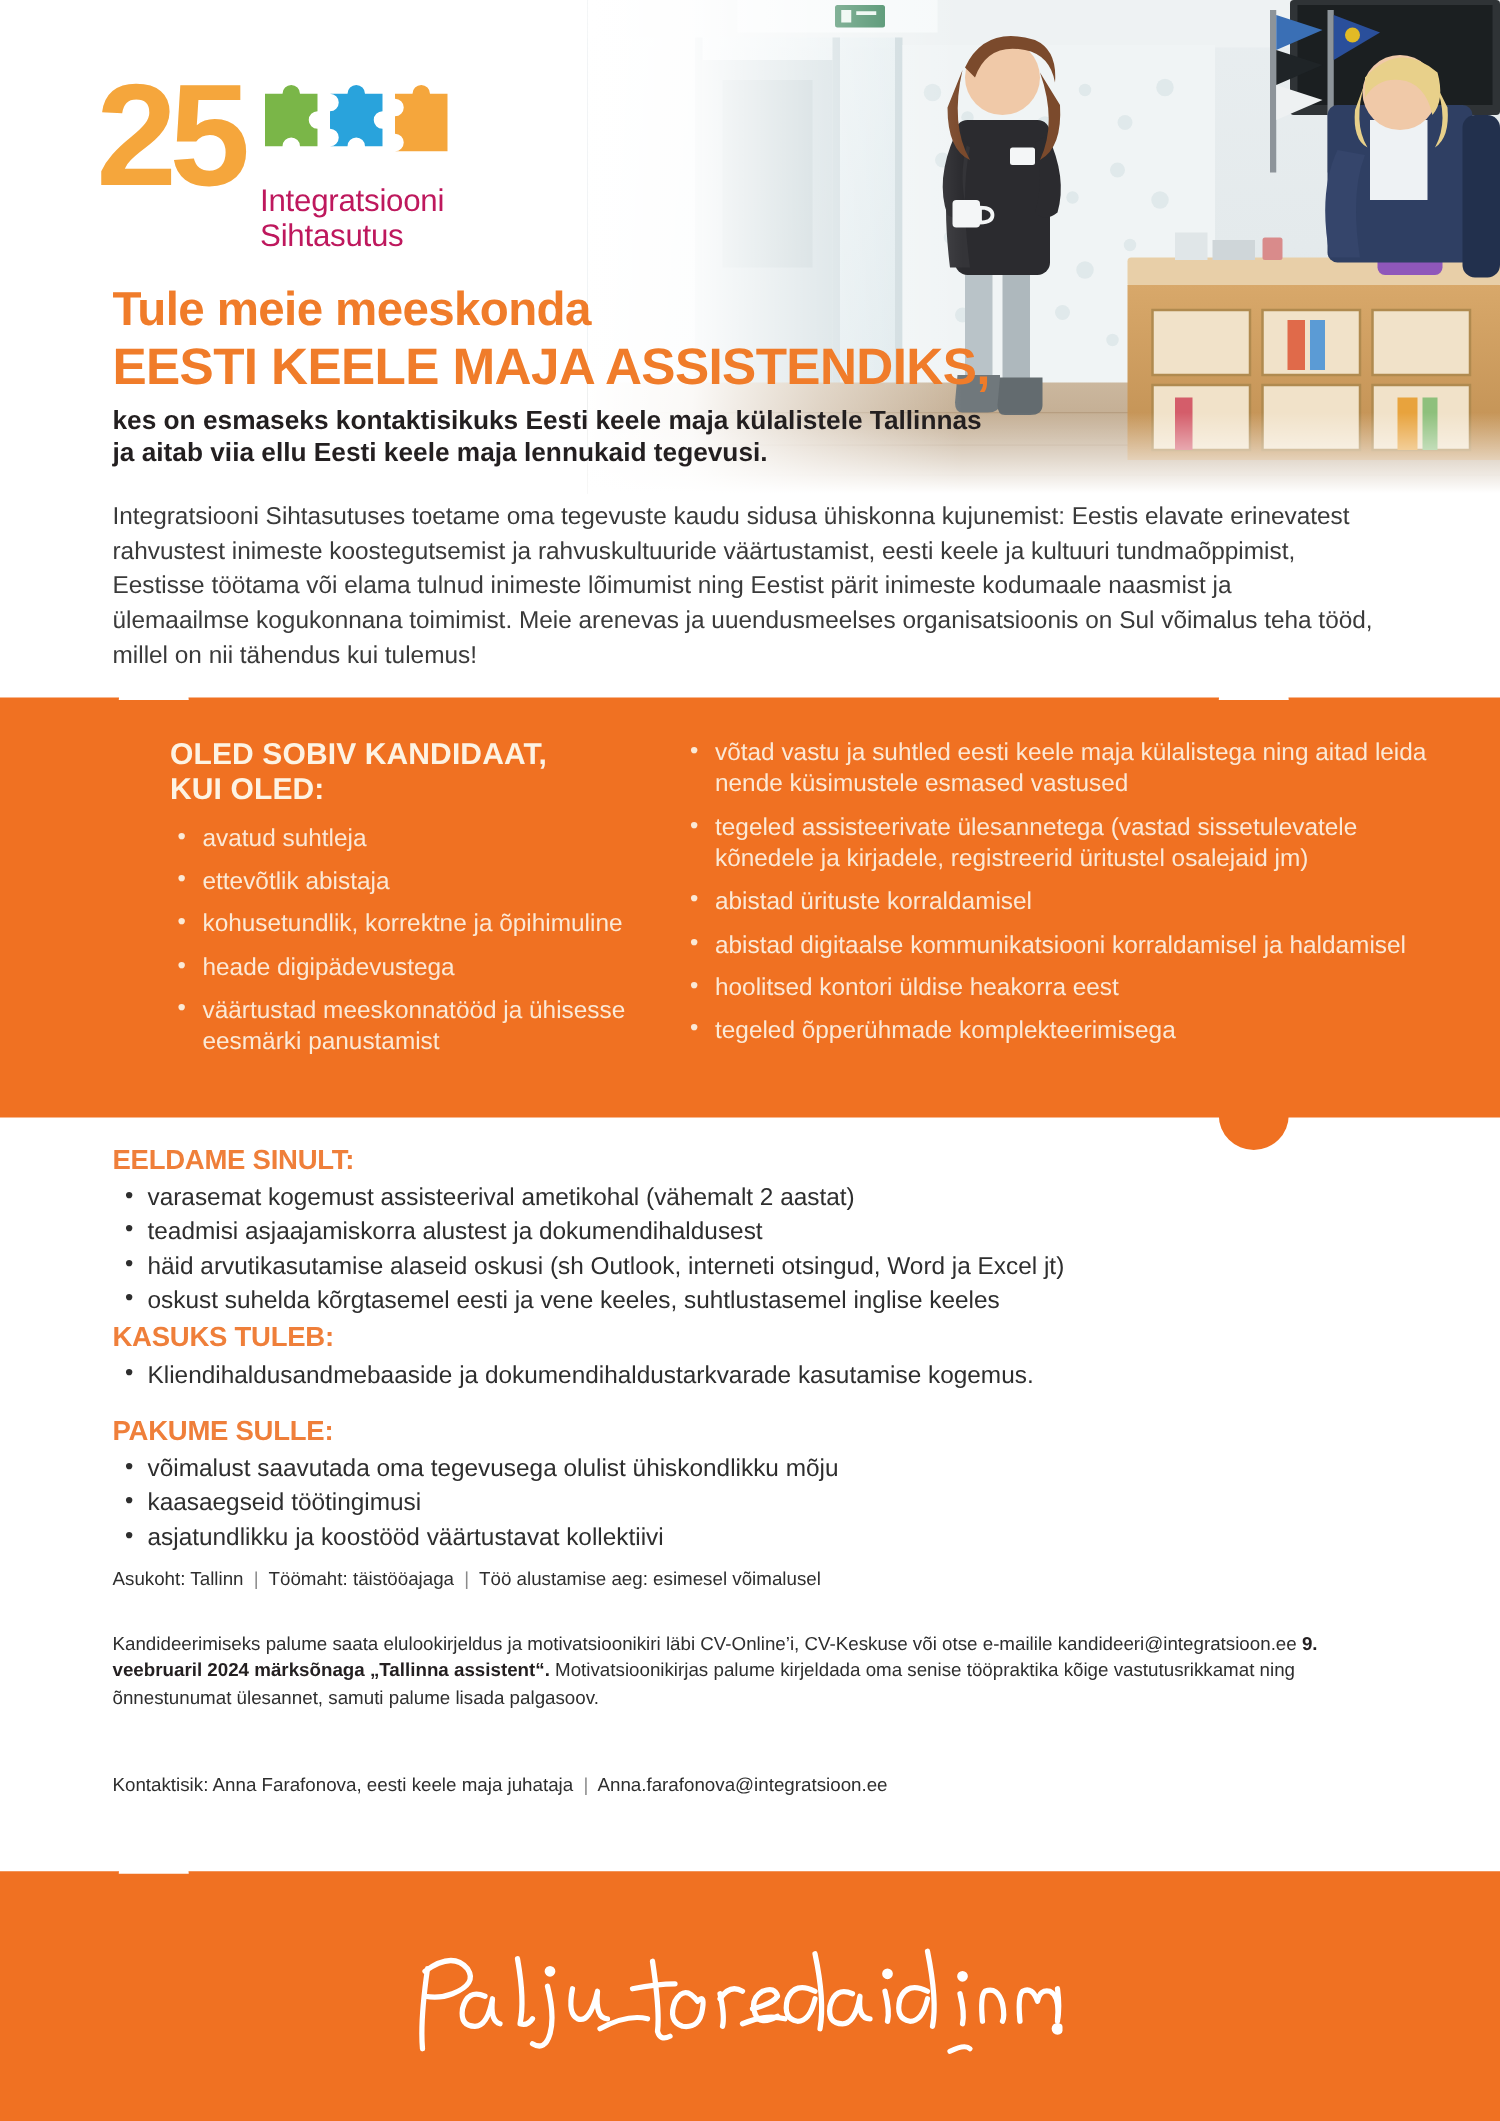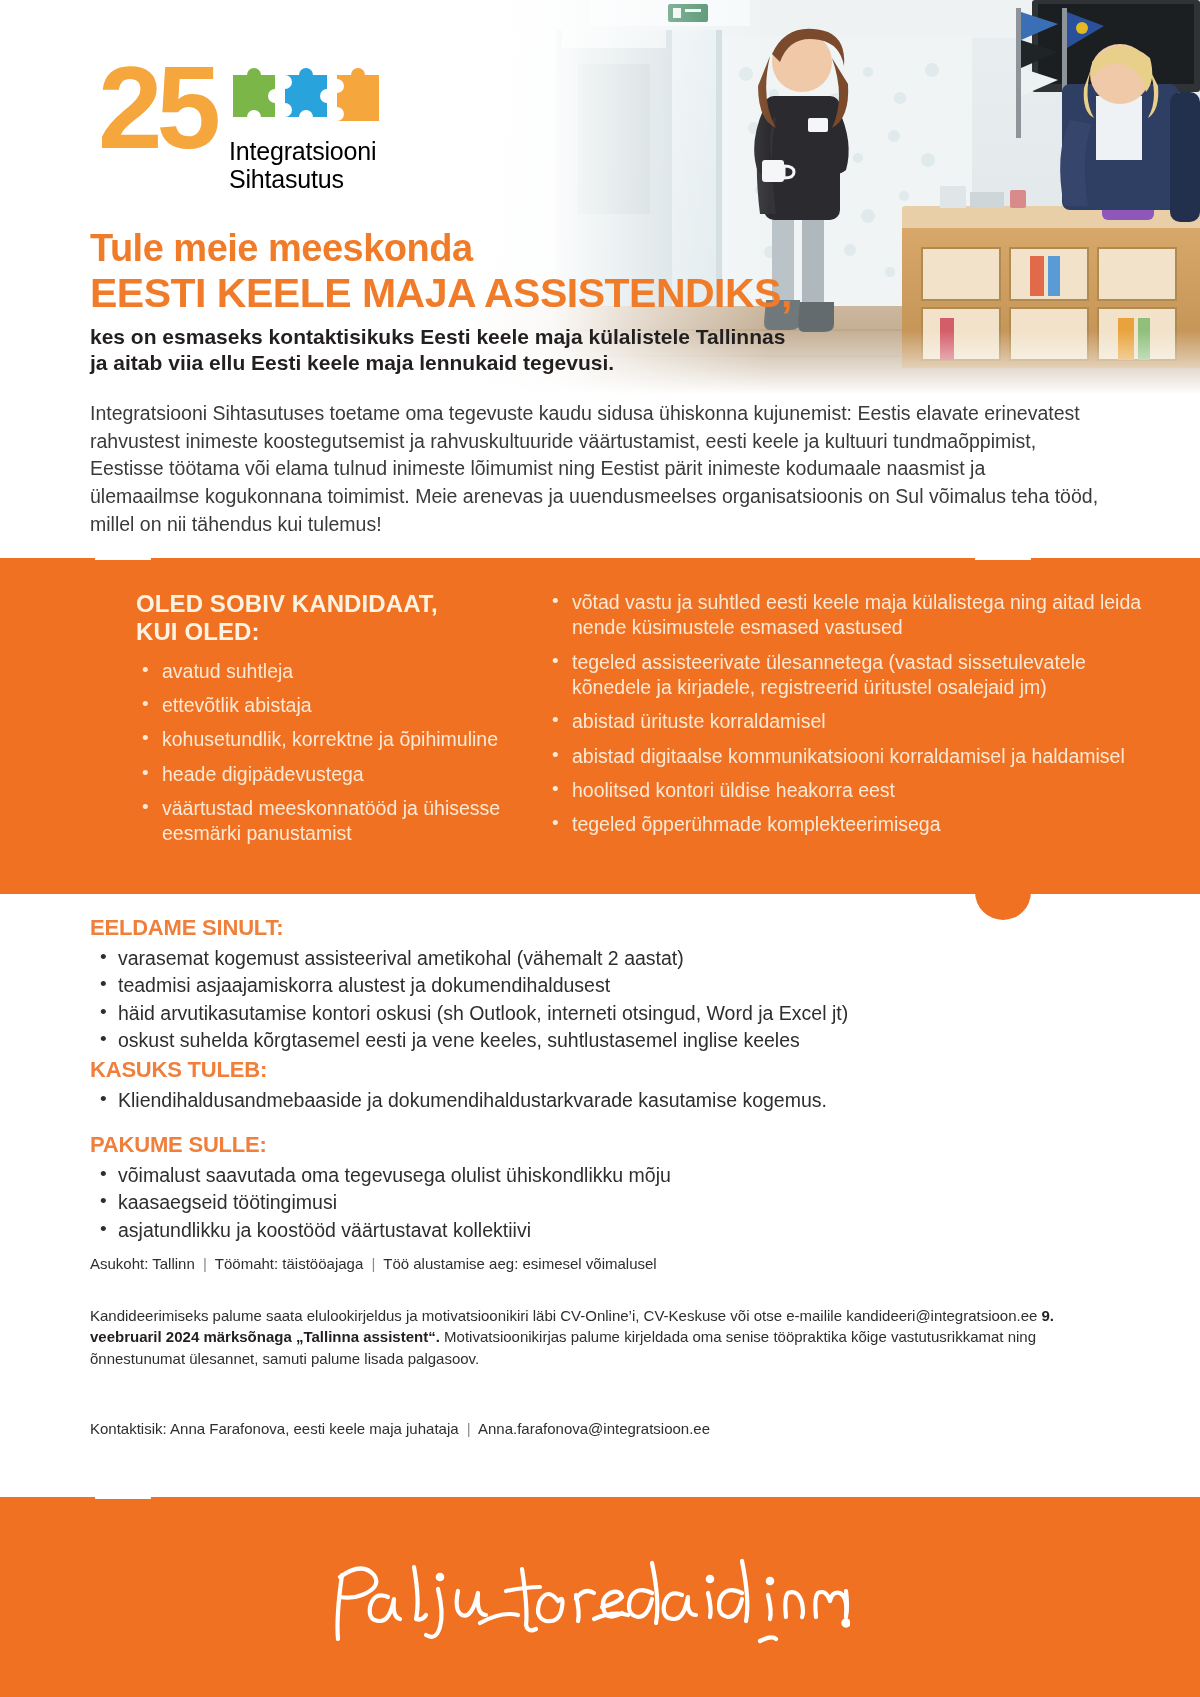--- a/index.html
+++ b/index.html
@@ -27,25 +27,25 @@
     background:linear-gradient(to right, #ffffff 0%, rgba(255,255,255,0.92) 28%, rgba(255,255,255,0.45) 62%, rgba(255,255,255,0) 100%);
     pointer-events:none;
   }
   .photo-fade-bottom {
     position:absolute; left:470px; top:330px; width:730px; height:70px;
     background:linear-gradient(to bottom, rgba(255,255,255,0) 0%, #ffffff 92%);
     pointer-events:none;
   }
 
   
-  .logo { position:absolute; left:98px; top:55px; display:flex; align-items:flex-start; }
+  .logo { position:absolute; left:77px; top:55px; display:flex; align-items:flex-start; }
   .logo-25 { font-size:116px; line-height:0.92; font-weight:bold; color:#f5a63c; letter-spacing:-6px; font-family:"Liberation Sans", sans-serif; }
   .logo-right { margin-left:14px; padding-top:8px; }
   .puzzle { display:block; }
-  .logo-name { font-size:25px; line-height:1.12; color:#000000; margin-top:12px; letter-spacing:-0.2px; }
+  .logo-name { font-size:25px; line-height:1.12; color:#be185d; margin-top:22px; letter-spacing:-0.2px; }
 
   
   .headline { position:absolute; left:90px; top:228px; width:760px; }
   .h-line1 { font-size:38px; font-weight:bold; color:#f07c2a; line-height:1.08; letter-spacing:-0.5px; }
   .h-line2 { font-size:41px; font-weight:bold; color:#f07c2a; line-height:1.1; letter-spacing:-0.5px; margin-top:2px; }
   .h-sub { font-size:21px; font-weight:bold; color:#231f20; line-height:1.22; margin-top:8px; }
 
   
   .intro {
     position:absolute; left:90px; top:400px; width:1010px;
@@ -335,21 +335,21 @@
       </ul>
     </div>
   </div>
 </div>
 
 <div class="body-sec" style="top:915px;">
   <div class="sec-h">EELDAME SINULT:</div>
   <ul class="sec-list">
     <li>varasemat kogemust assisteerival ametikohal (vähemalt 2 aastat)</li>
     <li>teadmisi asjaajamiskorra alustest ja dokumendihaldusest</li>
-    <li>häid arvutikasutamise kontori oskusi (sh Outlook, interneti otsingud, Word ja Excel jt)</li>
+    <li>häid arvutikasutamise alaseid oskusi (sh Outlook, interneti otsingud, Word ja Excel jt)</li>
     <li>oskust suhelda kõrgtasemel eesti ja vene keeles, suhtlustasemel inglise keeles</li>
   </ul>
 </div>
 
 <div class="body-sec" style="top:1057px;">
   <div class="sec-h">KASUKS TULEB:</div>
   <ul class="sec-list">
     <li>Kliendihaldusandmebaaside ja dokumendihaldustarkvarade kasutamise kogemus.</li>
   </ul>
 </div>

